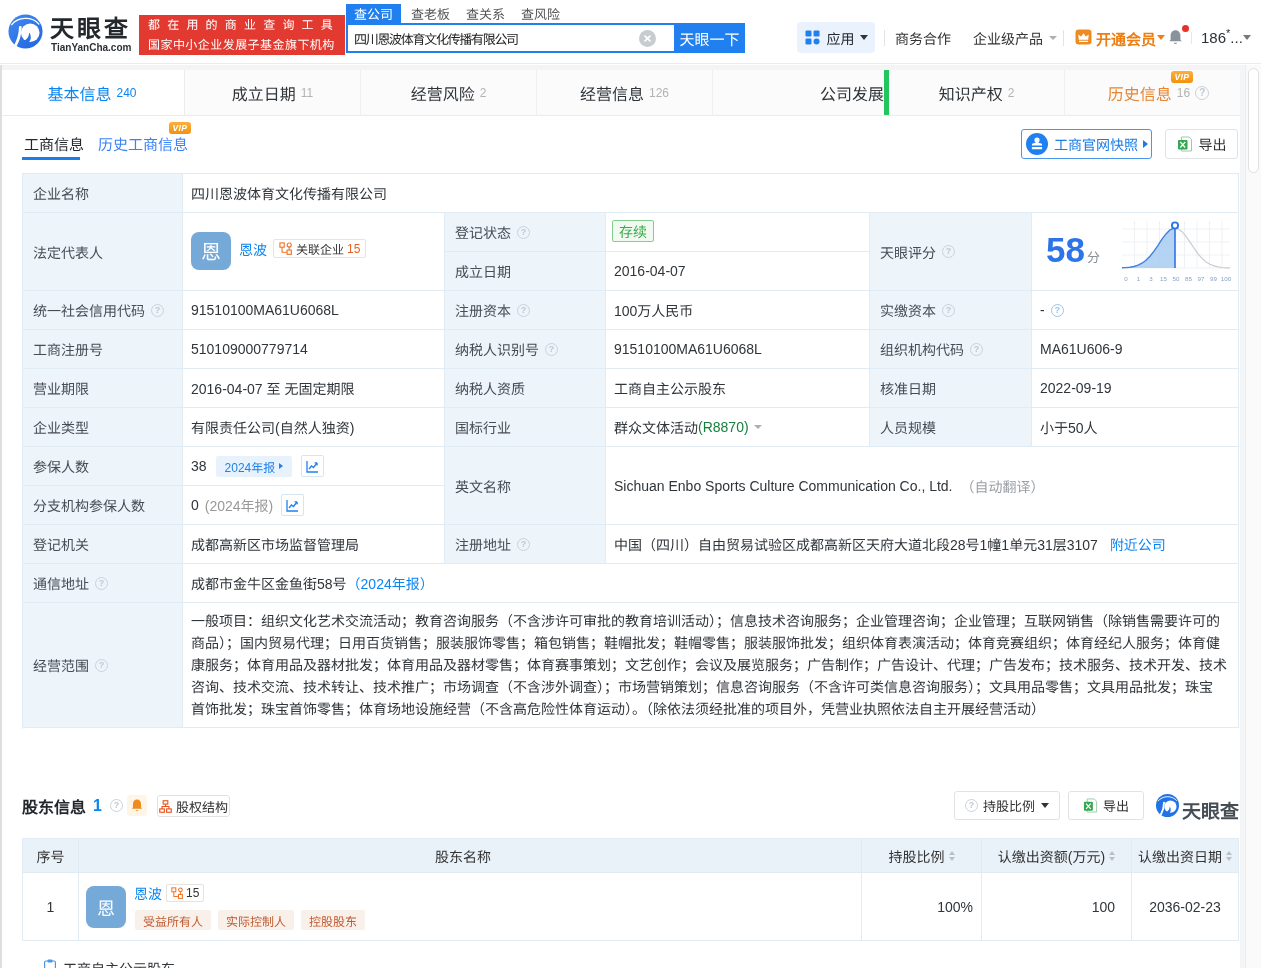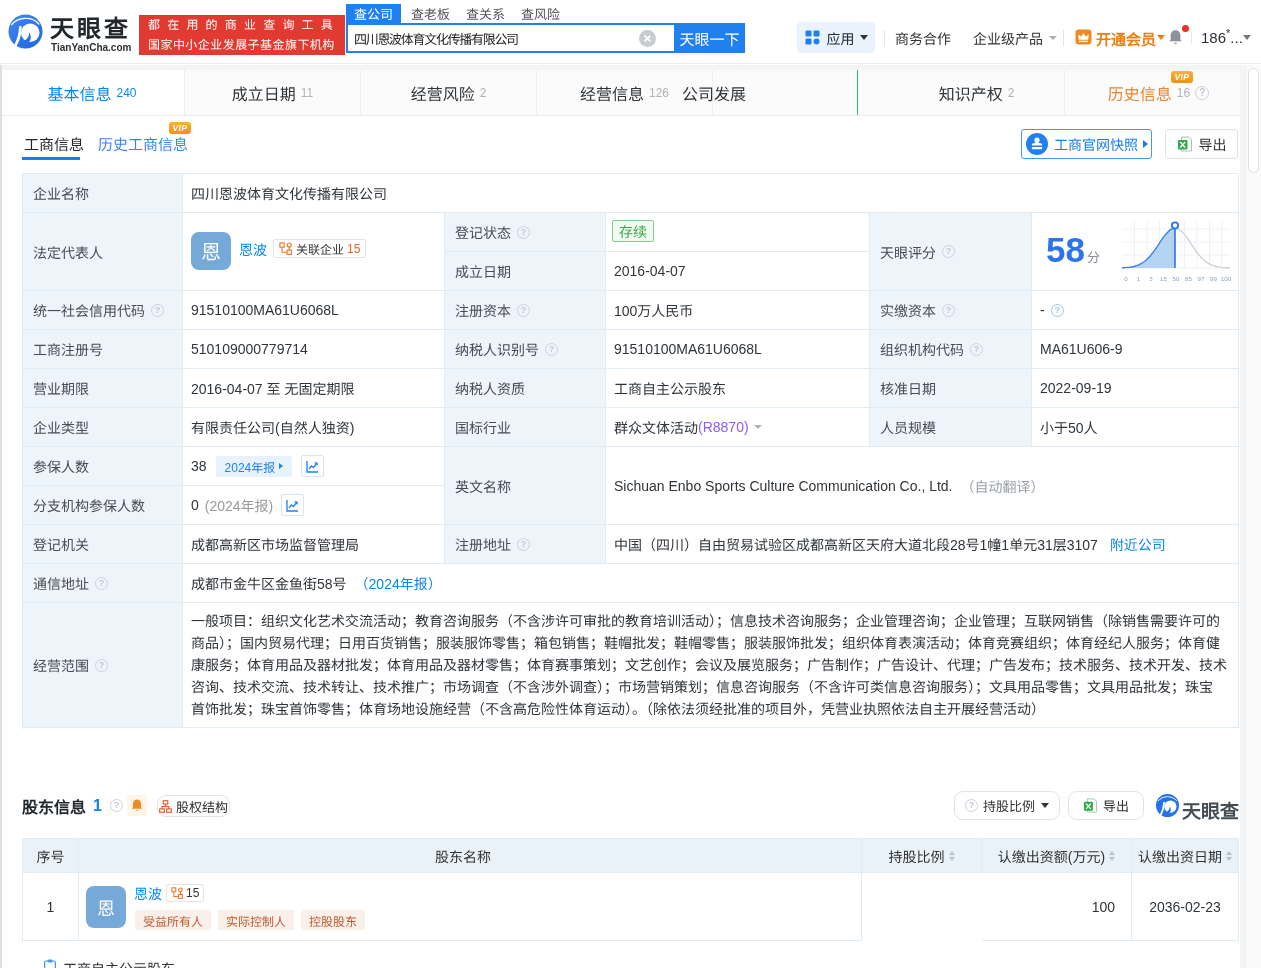--- a/index.html
+++ b/index.html
@@ -15,21 +15,21 @@
 .cell{position:absolute;display:flex;align-items:center;border-right:1px solid #e0ebf4;border-bottom:1px solid #e0ebf4;padding:0 8px;font-size:14px;color:#30353a;white-space:nowrap}
 .lab{padding:16px 10px}
 .lab{background:#edf4fa;color:#474d54}
 .lab .qm{margin-left:6px}
 .vip{display:inline-block;background:linear-gradient(180deg,#fbb03b,#f19110);color:#fff;font-size:8.5px;font-weight:bold;font-style:italic;border-radius:3px;padding:1.5px 3.5px;line-height:1;letter-spacing:.4px}
 .tagred{display:inline-flex;align-items:center;height:20px;padding:0 8px;background:#faf0ea;color:#bf5a31;font-size:12px;border-radius:2px;margin-right:7px}
 .sort{display:inline-flex;flex-direction:column;margin-left:4px;vertical-align:1px}
 .sort i{width:0;height:0;border-left:3.5px solid transparent;border-right:3.5px solid transparent;display:block}
 .sort .up{border-bottom:4px solid #b9c0c8;margin-bottom:2px}
 .sort .dn{border-top:4px solid #b9c0c8}
-.btn{position:absolute;display:flex;align-items:center;justify-content:center;border:1px solid #e2e2e2;border-radius:9px;background:#fff;font-size:13px;color:#333}
+.btn{position:absolute;display:flex;align-items:center;justify-content:center;border:1px solid #e2e2e2;border-radius:3px;background:#fff;font-size:13px;color:#333}
 </style>
 </head>
 <body>
 <div id="page">
 
 <div class="abs" style="left:0;top:0;width:1261px;height:64px;background:#fff;border-bottom:1px solid #ececec"></div>
 
 <svg class="abs" style="left:7px;top:13px" width="37" height="37" viewBox="0 0 43 43">
 <defs>
         <linearGradient id="lg" x1="0" y1="0" x2="0.8" y2="1">
@@ -105,21 +105,21 @@
       <span style="font-size:12px;color:#b3b3b3;margin-left:5px">11</span>
     </div>
 <div class="abs flex" style="left:361px;top:70px;width:176px;height:45px;border-right:1px solid #f0f0f0;justify-content:center">
       <span style="font-size:16px;color:#30353a">经营风险</span>
       <span style="font-size:12px;color:#b3b3b3;margin-left:5px">2</span>
     </div>
 <div class="abs flex" style="left:537px;top:70px;width:176px;height:45px;border-right:1px solid #f0f0f0;justify-content:center">
       <span style="font-size:16px;color:#30353a">经营信息</span>
       <span style="font-size:12px;color:#b3b3b3;margin-left:5px">126</span>
     </div>
-<div class="abs flex" style="left:682px;top:70px;width:176px;height:45px;border-right:1px solid #22c55e;justify-content:flex-start">
+<div class="abs flex" style="left:713px;top:70px;width:176px;height:45px;border-right:5px solid #22c55e;justify-content:flex-end">
       <span style="font-size:16px;color:#30353a">公司发展</span>
     </div>
 <div class="abs flex" style="left:889px;top:70px;width:176px;height:45px;border-right:1px solid #f0f0f0;justify-content:center">
       <span style="font-size:16px;color:#30353a">知识产权</span>
       <span style="font-size:12px;color:#b3b3b3;margin-left:5px">2</span>
     </div>
 <div class="abs flex" style="left:1065px;top:70px;width:175px;height:45px;justify-content:center;padding-left:12px">
       <span style="font-size:16px;color:#e88532">历史信息</span>
       <span style="font-size:12px;color:#b3b3b3;margin-left:5px">16</span>
       <span class="qm" style="margin-left:5px;width:14px;height:14px;font-size:10px">?</span>
@@ -221,21 +221,21 @@
   <div class="cell lab" style="left:0;top:195px;width:160px;height:39px">营业期限</div>
   <div class="cell" style="left:160px;top:195px;width:262px;height:39px">2016-04-07 至 无固定期限</div>
   <div class="cell lab" style="left:422px;top:195px;width:161px;height:39px">纳税人资质</div>
   <div class="cell" style="left:583px;top:195px;width:264px;height:39px">工商自主公示股东</div>
   <div class="cell lab" style="left:847px;top:195px;width:162px;height:39px">核准日期</div>
   <div class="cell" style="left:1009px;top:195px;width:207px;height:39px">2022-09-19</div>
 
   <div class="cell lab" style="left:0;top:234px;width:160px;height:39px">企业类型</div>
   <div class="cell" style="left:160px;top:234px;width:262px;height:39px">有限责任公司(自然人独资)</div>
   <div class="cell lab" style="left:422px;top:234px;width:161px;height:39px">国标行业</div>
-  <div class="cell" style="left:583px;top:234px;width:264px;height:39px">群众文体活动<span style="color:#8b5cf6">(R8870)</span><span class="caret-g" style="margin-left:5px"></span></div>
+  <div class="cell" style="left:583px;top:234px;width:264px;height:39px">群众文体活动<span style="color:#15803d">(R8870)</span><span class="caret-g" style="margin-left:5px"></span></div>
   <div class="cell lab" style="left:847px;top:234px;width:162px;height:39px">人员规模</div>
   <div class="cell" style="left:1009px;top:234px;width:207px;height:39px">小于50人</div>
 
   <div class="cell lab" style="left:0;top:273px;width:160px;height:39px">参保人数</div>
   <div class="cell" style="left:160px;top:273px;width:262px;height:39px">38
     <span style="display:inline-flex;align-items:center;height:21px;background:#e7f2fd;border-radius:2px;padding:0 9px;margin-left:9px;font-size:12px;color:#1e82e8">2024年报<i style="display:inline-block;width:0;height:0;border-top:3.5px solid transparent;border-bottom:3.5px solid transparent;border-left:4.5px solid #1e82e8;margin-left:4px"></i></span>
     <span style="display:inline-flex;align-items:center;justify-content:center;width:23px;height:22px;border:1px solid #d6e5f2;border-radius:2px;margin-left:9px">
           <svg width="13" height="13" viewBox="0 0 13 13">
             <path d="M1 1 L1 12 L12 12" stroke="#2080ef" stroke-width="1.3" fill="none"></path>
             <path d="M3 9 L5.5 6 L7.5 7.5 L11 3" stroke="#2080ef" stroke-width="1.3" fill="none"></path>
@@ -256,21 +256,21 @@
           </svg>
         </span>
   </div>
 
   <div class="cell lab" style="left:0;top:351px;width:160px;height:39px">登记机关</div>
   <div class="cell" style="left:160px;top:351px;width:262px;height:39px">成都高新区市场监督管理局</div>
   <div class="cell lab" style="left:422px;top:351px;width:161px;height:39px">注册地址<span class="qm">?</span></div>
   <div class="cell" style="left:583px;top:351px;width:633px;height:39px">中国（四川）自由贸易试验区成都高新区天府大道北段28号1幢1单元31层3107<span style="color:#0b85f0;margin-left:12px">附近公司</span></div>
 
   <div class="cell lab" style="left:0;top:390px;width:160px;height:39px">通信地址<span class="qm">?</span></div>
-  <div class="cell" style="left:160px;top:390px;width:1056px;height:39px">成都市金牛区金鱼街58号<span style="color:#0b85f0;margin-left:8px">（2024年报）</span></div>
+  <div class="cell" style="left:160px;top:390px;width:1056px;height:39px">成都市金牛区金鱼街58号<span style="color:#0b85f0;margin-left:0">（2024年报）</span></div>
 
   <div class="cell lab" style="left:0;top:429px;width:160px;height:125px">经营范围<span class="qm">?</span></div>
   <div class="cell" style="left:160px;top:429px;width:1056px;height:125px;align-items:flex-start;padding-top:7px;line-height:22px">
     <div>一般项目：组织文化艺术交流活动；教育咨询服务（不含涉许可审批的教育培训活动）；信息技术咨询服务；企业管理咨询；企业管理；互联网销售（除销售需要许可的<br>商品）；国内贸易代理；日用百货销售；服装服饰零售；箱包销售；鞋帽批发；鞋帽零售；服装服饰批发；组织体育表演活动；体育竞赛组织；体育经纪人服务；体育健<br>康服务；体育用品及器材批发；体育用品及器材零售；体育赛事策划；文艺创作；会议及展览服务；广告制作；广告设计、代理；广告发布；技术服务、技术开发、技术<br>咨询、技术交流、技术转让、技术推广；市场调查（不含涉外调查）；市场营销策划；信息咨询服务（不含许可类信息咨询服务）；文具用品零售；文具用品批发；珠宝<br>首饰批发；珠宝首饰零售；体育场地设施经营（不含高危险性体育运动）。（除依法须经批准的项目外，凭营业执照依法自主开展经营活动）</div>
   </div>
 </div>
 
 <div class="abs flex" style="left:22px;top:796px;height:19px">
       <span style="font-size:16px;font-weight:bold;color:#23282d">股东信息</span>
       <span style="font-size:16px;font-weight:bold;color:#0b85f0;margin-left:7px">1</span>
@@ -343,20 +343,21 @@
             </svg>
         <span style="font-size:12px;color:#333;margin-left:3px">15</span>
       </span>
     </div>
     <div class="abs flex" style="left:56px;top:37px">
       <span class="tagred">受益所有人</span>
           <span class="tagred">实际控制人</span>
           <span class="tagred">控股股东</span>
     </div>
   </div>
+  <div class="cell" style="left:839px;top:34px;width:120px;height:68px;justify-content:flex-end;padding-right:8px">100%</div>
   <div class="cell" style="left:959px;top:34px;width:150px;height:68px;justify-content:flex-end;padding-right:16px">100</div>
   <div class="cell" style="left:1109px;top:34px;width:107px;height:68px;justify-content:center">2036-02-23</div>
 </div>
 
 <svg class="abs" style="left:44px;top:959px" width="12" height="14" viewBox="0 0 12 14">
       <rect x="0.6" y="2" width="10.8" height="11.8" rx="1.5" fill="none" stroke="#4a97ea" stroke-width="1.2"></rect>
       <rect x="3.5" y="0.6" width="5" height="2.8" rx="1" fill="#4a97ea"></rect>
     </svg>
 <div class="abs" style="left:63px;top:958px;font-size:14px;color:#30353a">工商自主公示股东</div>
 

